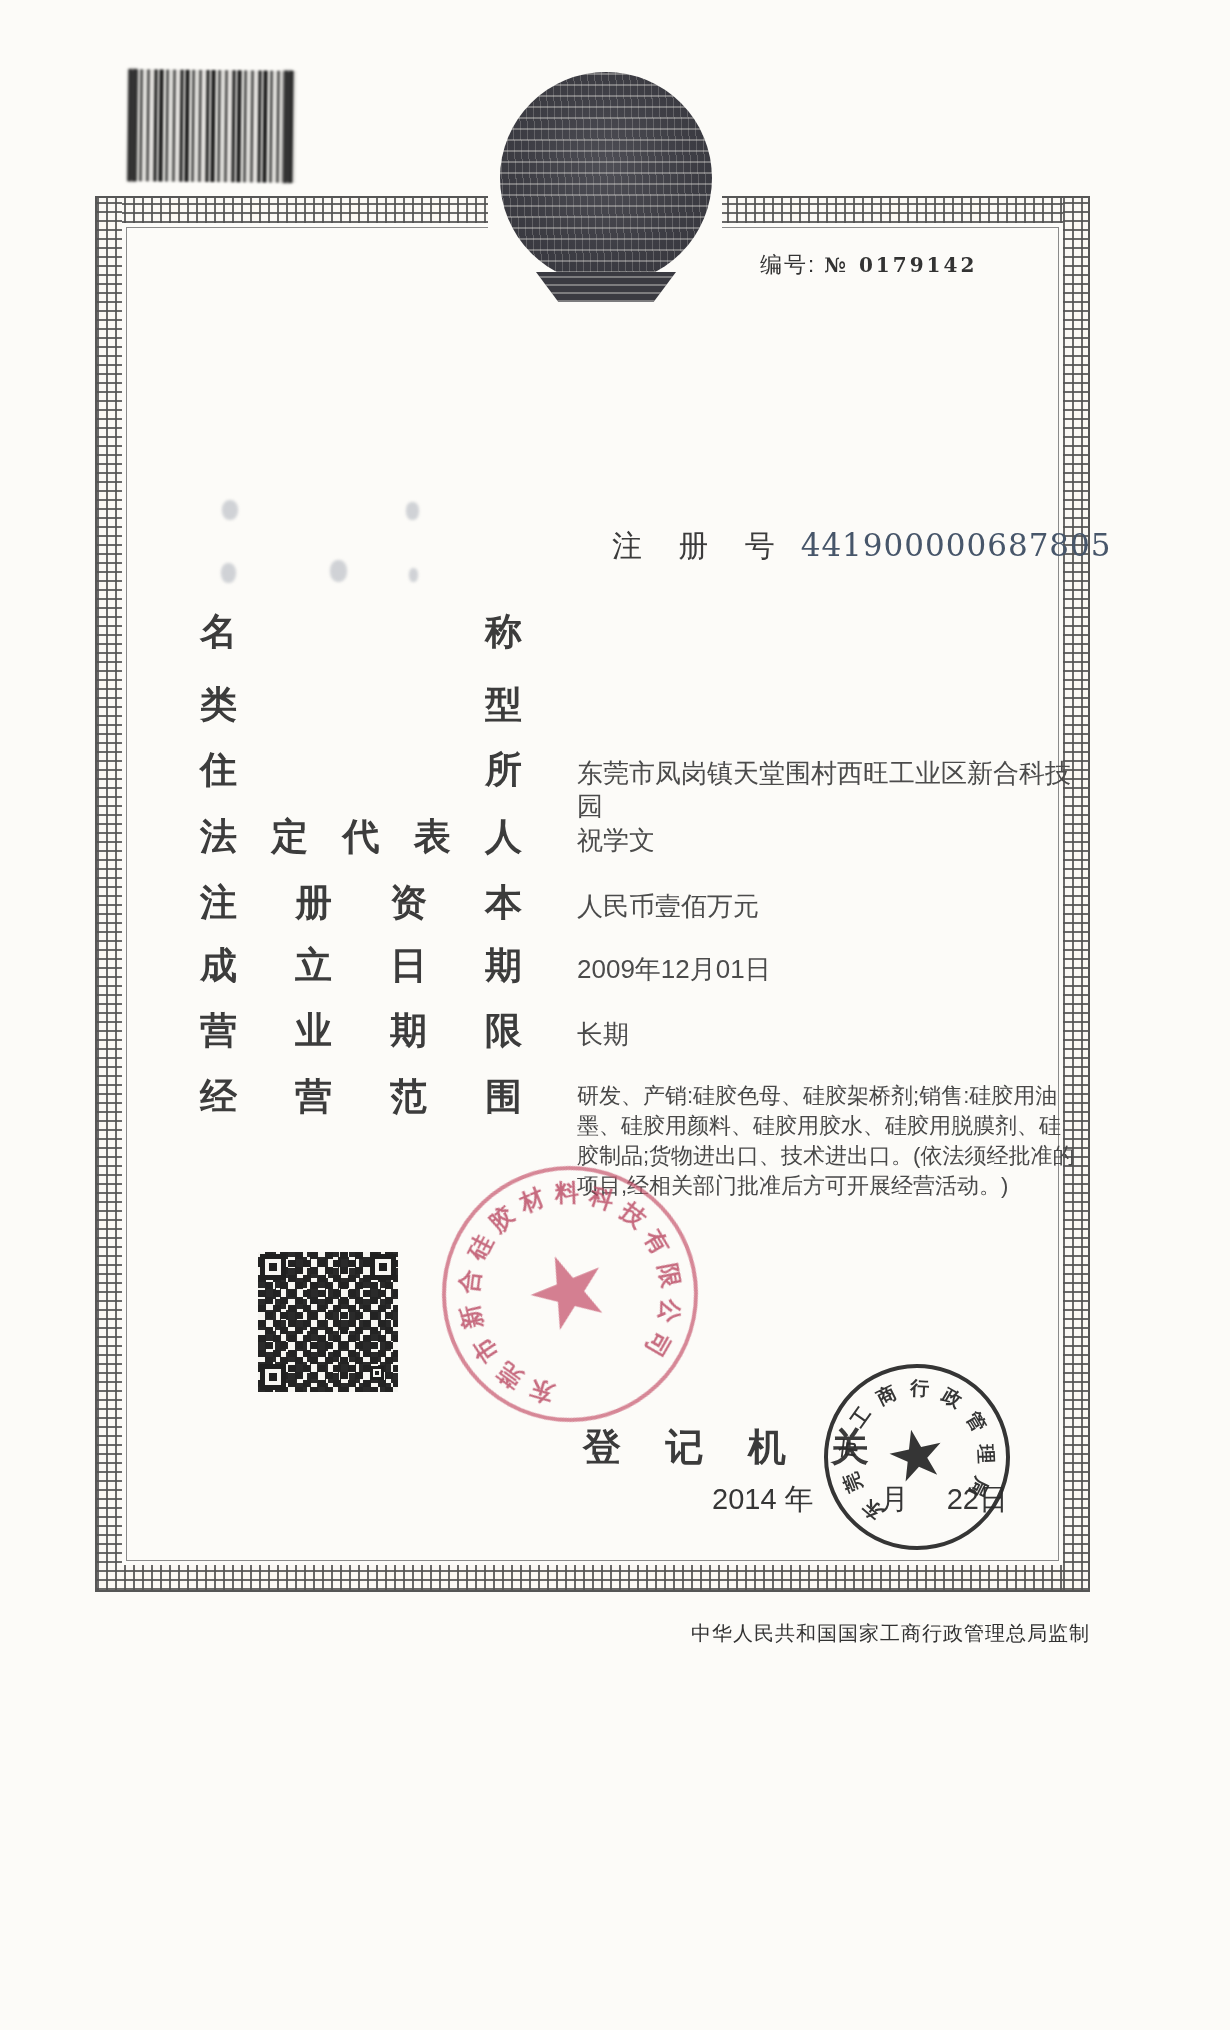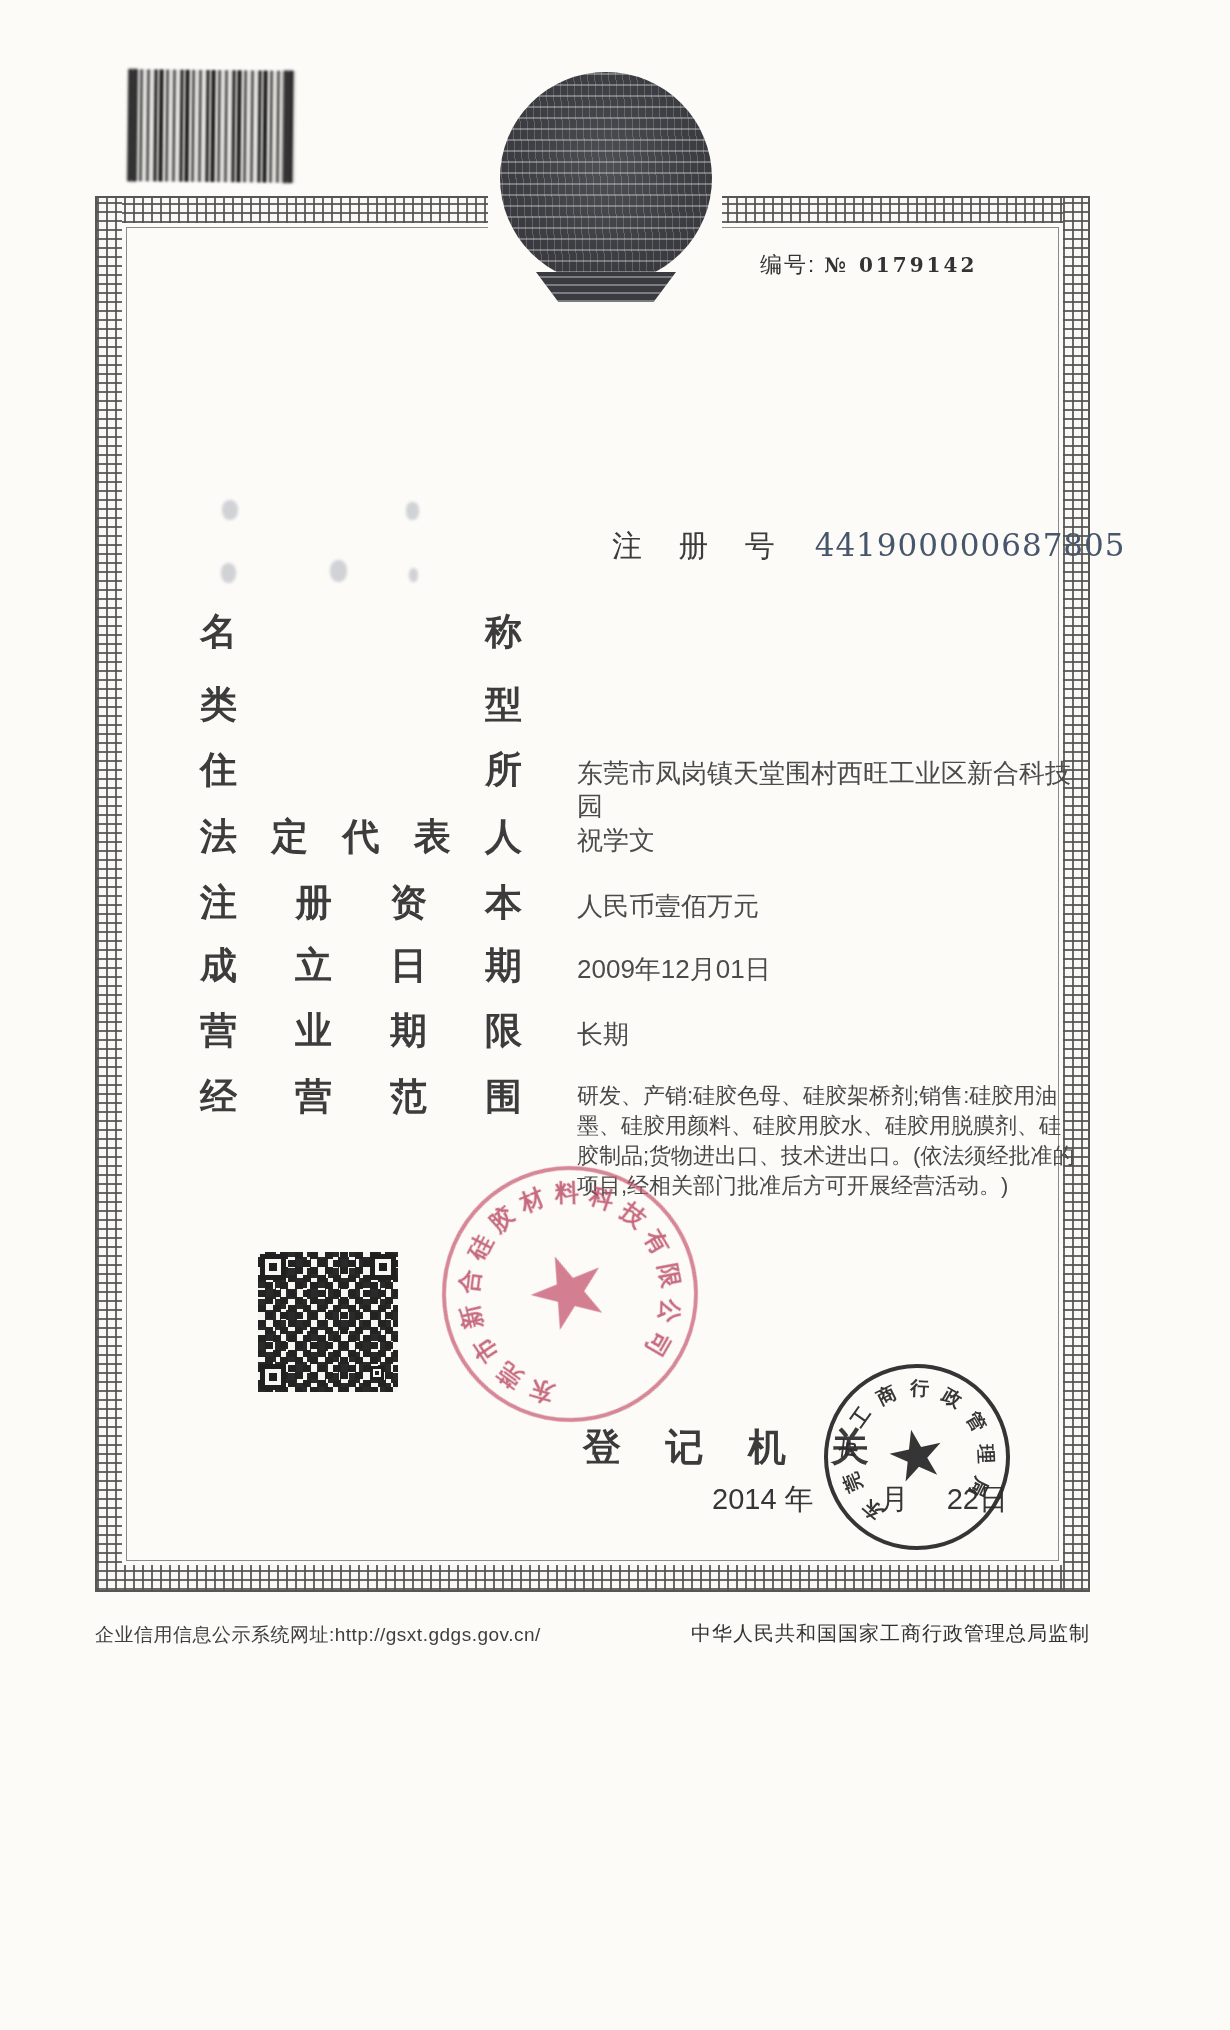--- a/index.html
+++ b/index.html
@@ -39,21 +39,21 @@
       repeating-linear-gradient(0deg,rgba(225,223,218,.4) 0 2px,transparent 2px 8px),#3a3a41;
     clip-path:polygon(0 0,100% 0,84% 100%,16% 100%);}
   
   .serial{position:absolute;left:760px;top:250px;z-index:3;font-size:22px;color:#333;letter-spacing:2px;white-space:nowrap;}
   .serial .no{font-family:"DejaVu Serif",serif;font-weight:bold;font-size:20px;letter-spacing:3px;}
   .license-title{position:absolute;left:250px;top:262px;z-index:3;font-size:128px;font-weight:900;
     letter-spacing:14px;color:#262626;font-family:"Liberation Sans",sans-serif;
     text-shadow:0 0 1px #3a3a3a;filter:contrast(.95);white-space:nowrap;}
   .regline{position:absolute;left:612px;top:526px;z-index:3;display:flex;align-items:baseline;white-space:nowrap;}
   .regline .lab{font-size:30px;letter-spacing:14px;color:#3b3b3b;font-weight:500;}
-  .regline .num{font-family:"DejaVu Serif",serif;font-size:31px;color:#47566a;margin-left:26px;letter-spacing:1px;}
+  .regline .num{font-family:"DejaVu Serif",serif;font-size:31px;color:#47566a;margin-left:12px;letter-spacing:1px;}
   
   .row{position:absolute;left:200px;width:885px;display:flex;align-items:flex-start;z-index:3;}
   .row .lab{width:322px;flex:0 0 322px;font-size:37px;font-weight:600;color:#3c3c3c;line-height:1.1;}
   .char-spread{display:flex;justify-content:space-between;}
   .row .val{margin-left:55px;font-size:26px;color:#4b4b4b;margin-top:7px;line-height:1.25;}
   .row .val.small{font-size:22px;line-height:30px;width:505px;margin-top:4px;color:#484848;}
   
   .smudge{position:absolute;background:rgba(105,115,135,.3);border-radius:45%;filter:blur(1.6px);z-index:2;}
   
   .qr{position:absolute;left:258px;top:1252px;width:140px;height:140px;z-index:3;filter:blur(.4px);
@@ -237,16 +237,15 @@
         <span style="transform: translate(-50%, -50%) rotate(-14.2222deg) translateY(-69px);">商</span>
         <span style="transform: translate(-50%, -50%) rotate(14.2222deg) translateY(-69px);">行</span>
         <span style="transform: translate(-50%, -50%) rotate(42.6667deg) translateY(-69px);">政</span>
         <span style="transform: translate(-50%, -50%) rotate(71.1111deg) translateY(-69px);">管</span>
         <span style="transform: translate(-50%, -50%) rotate(99.5556deg) translateY(-69px);">理</span>
         <span style="transform: translate(-50%, -50%) rotate(128deg) translateY(-69px);">局</span>
       </div>
     <div class="star">★</div>
   </div>
 
-  <div class="footer-left">企业信用信息公示系统网址:http://gsxt.gdgs.gov.cn/</div>
   <div class="footer-right">中华人民共和国国家工商行政管理总局监制</div>
 
 </div>
 
 </body></html>

